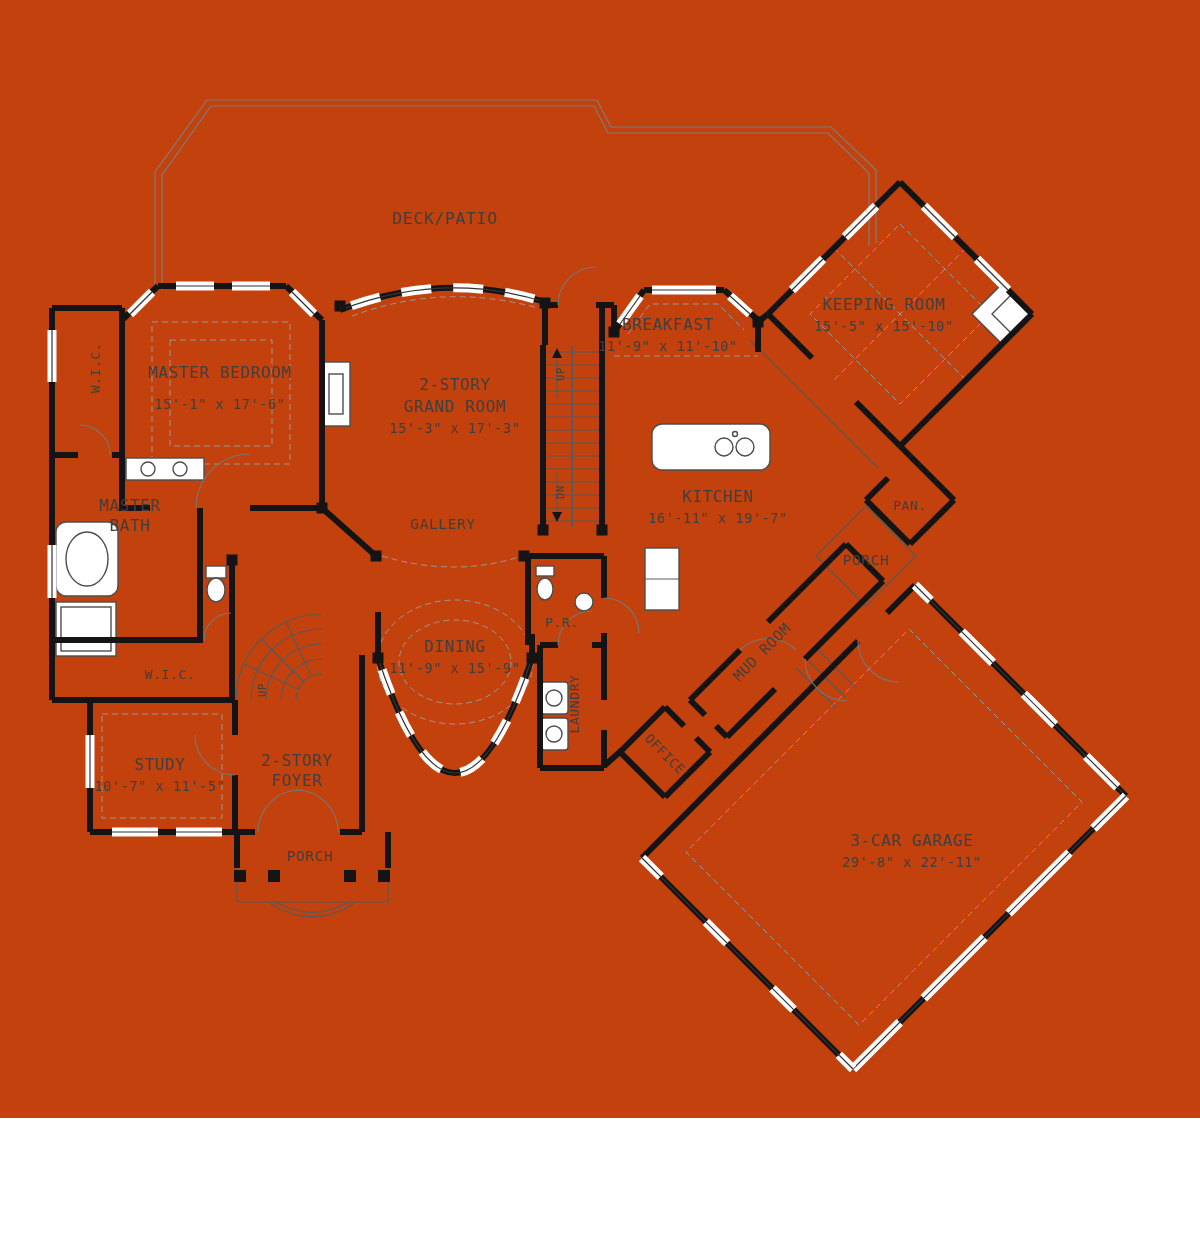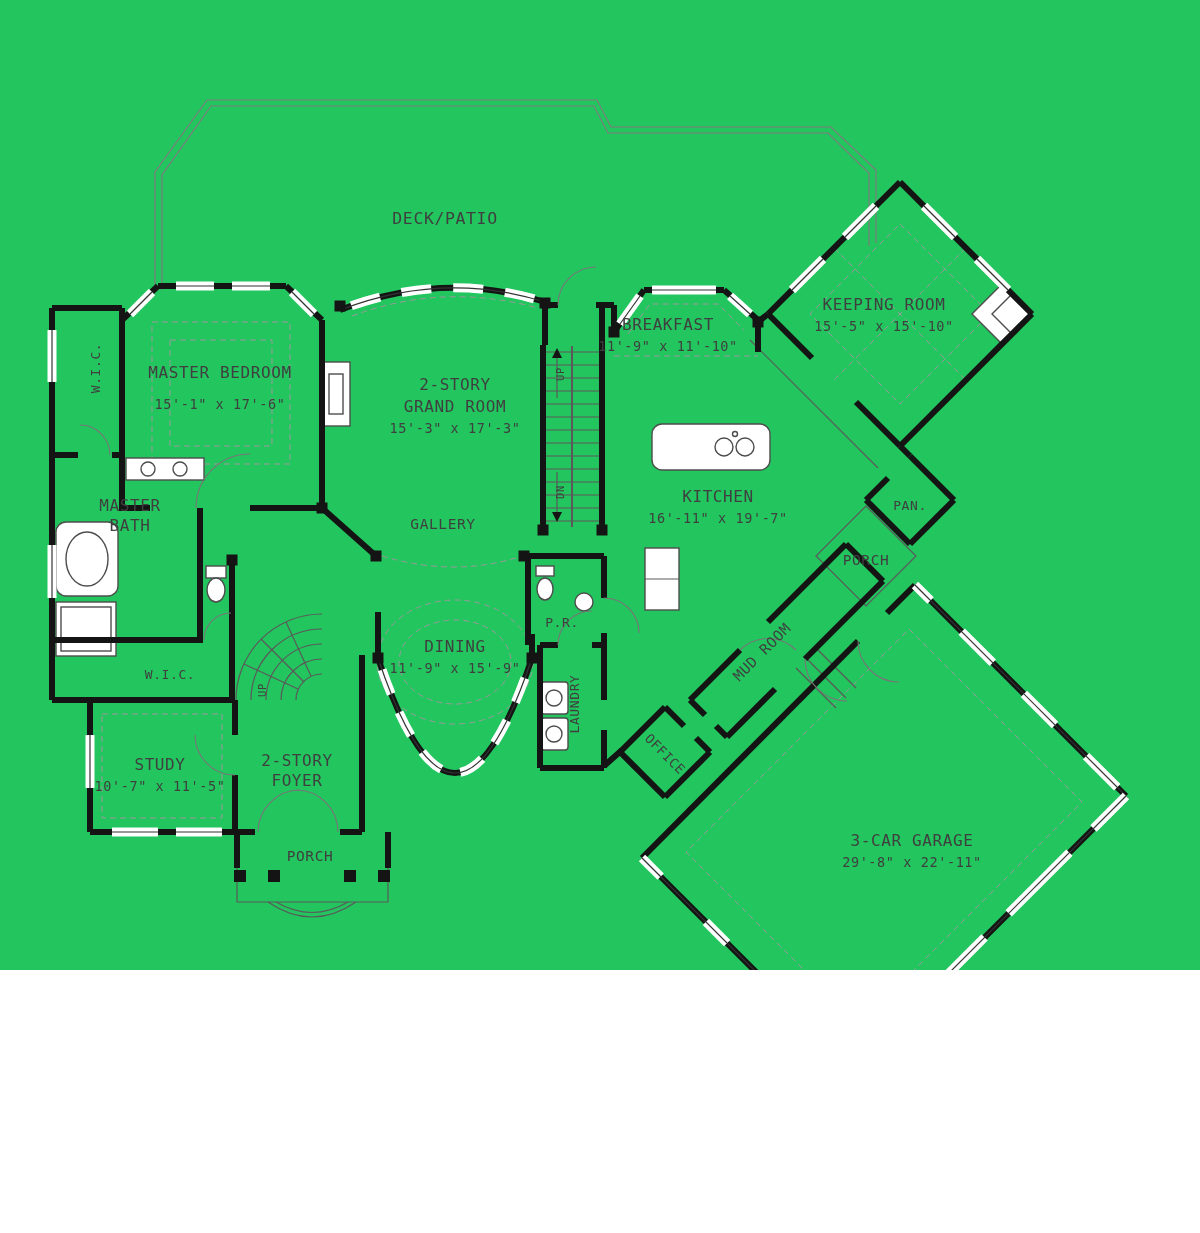--- a/index.html
+++ b/index.html
@@ -1,16 +1,16 @@
 <!DOCTYPE html>
 <html><head>
 <meta charset="utf-8">
 <style>
   html,body{margin:0;padding:0;background:#ffffff;}
-  .sheet{position:relative;width:1200px;height:970px;background:#22c55e;overflow:hidden;}
+  .sheet{position:relative;width:1200px;height:1118px;background:#c2410c;overflow:hidden;}
   svg{position:absolute;left:0;top:0;}
   text{font-family:"DejaVu Sans Mono","Liberation Mono",monospace;fill:#3f3f3f;text-anchor:middle;dominant-baseline:central;letter-spacing:0.6px;}
   .room-name{font-size:16px;}
   .room-dims{font-size:13.5px;}
   .mid{font-size:14.5px;}
   .small{font-size:13px;}
   .tiny{font-size:10.5px;}
   .deckname{font-size:16.5px;}
   .wall{stroke:#141414;stroke-width:6;fill:none;stroke-linecap:butt;}
   .thin{stroke:#5a5a5a;stroke-width:1.2;fill:none;}

